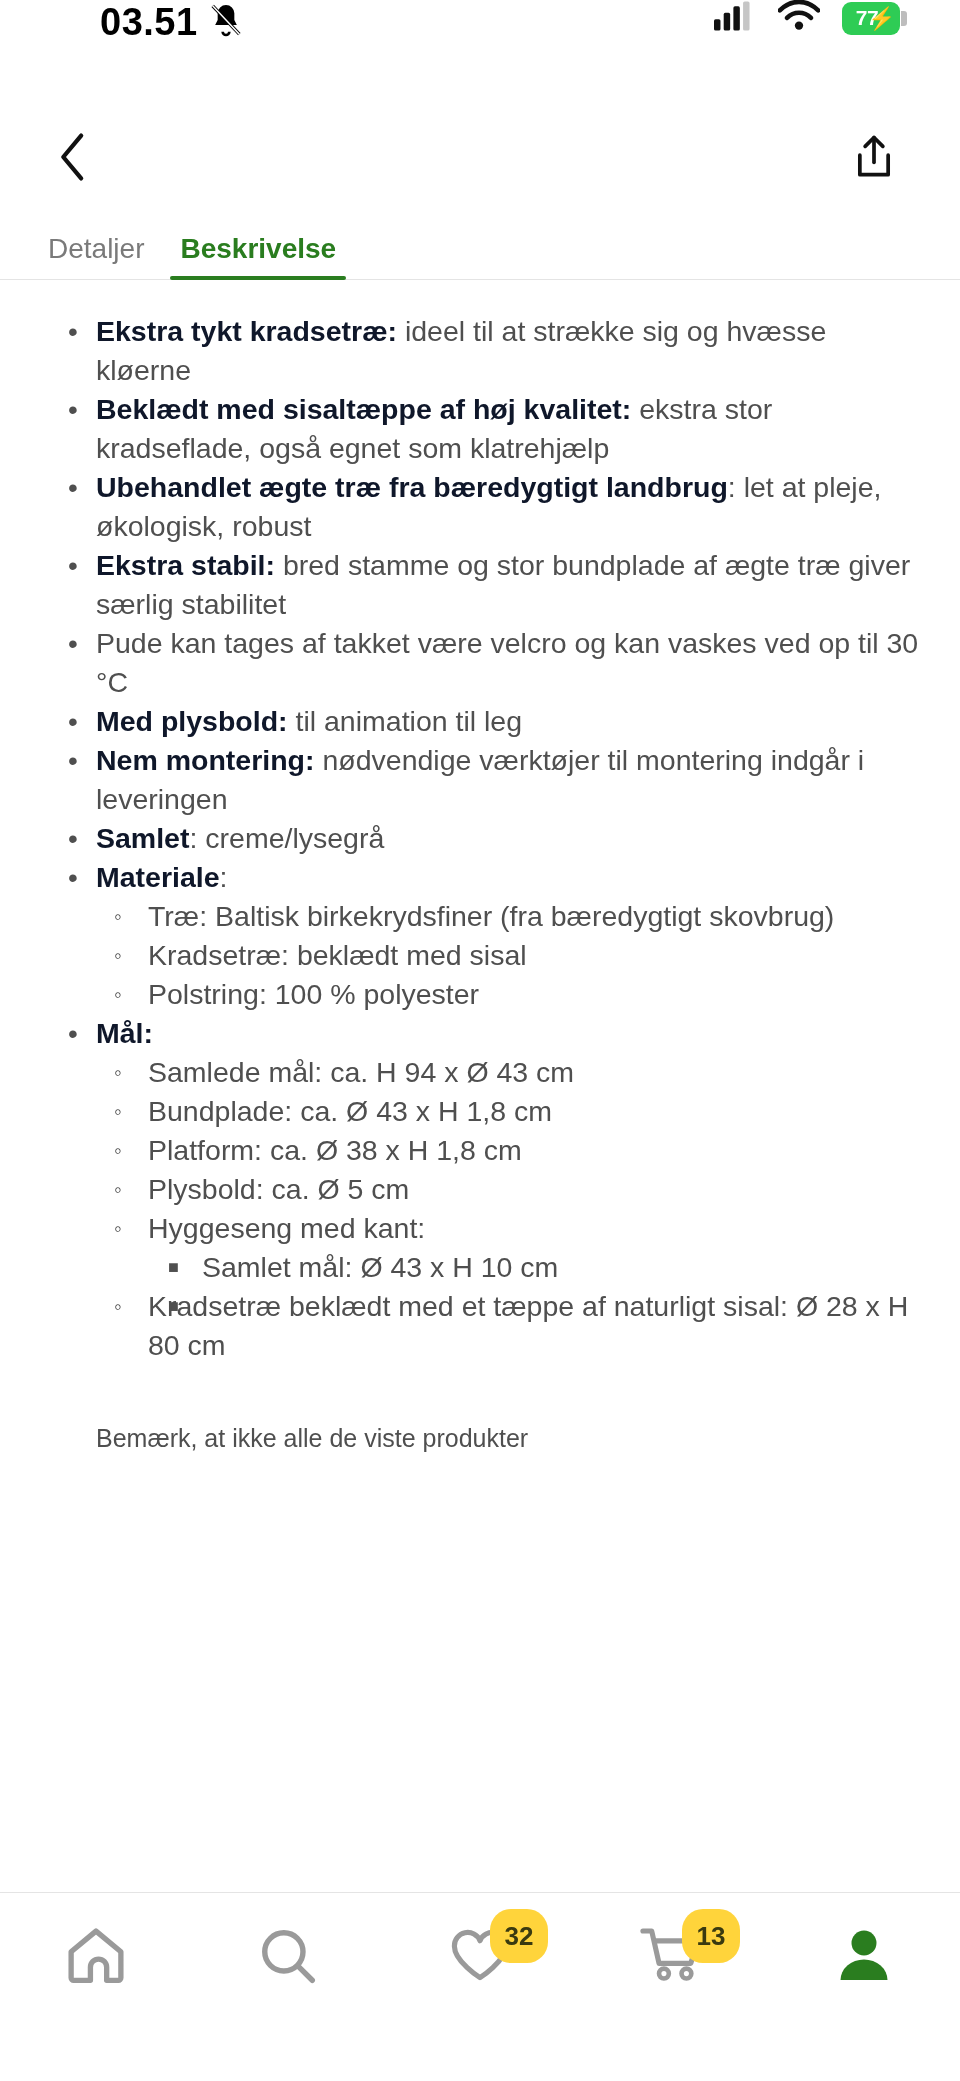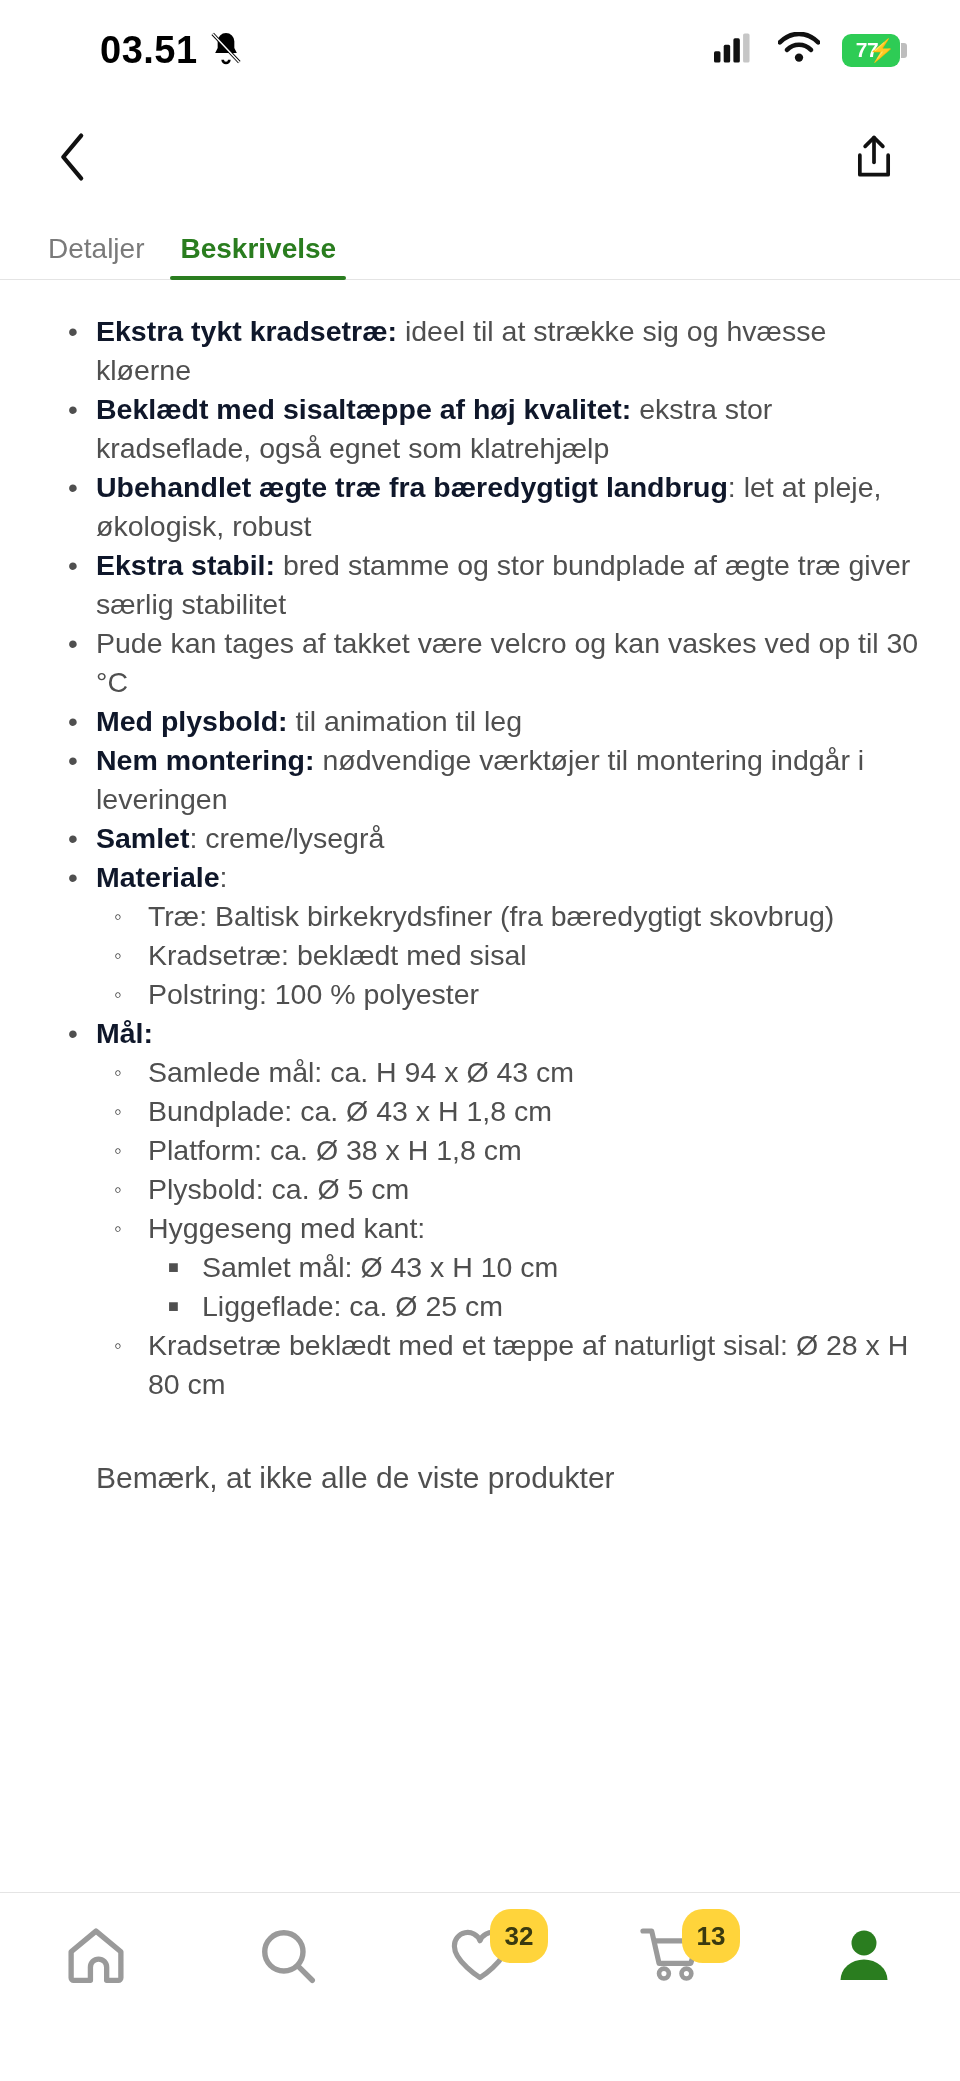--- a/index.html
+++ b/index.html
@@ -9,21 +9,21 @@
     color:#4a4a4a;
     -webkit-font-smoothing:antialiased;
     position:relative;
     overflow:hidden;
   }
 
   
   .statusbar {
     height:100px;
     display:flex;
-    align-items:center;
+    align-items:flex-start;
     justify-content:space-between;
     padding:0 60px 0 100px;
   }
   .status-left { display:flex; align-items:center; gap:8px; }
   .clock {
     font-size:38px;
     font-weight:700;
     color:#000;
     letter-spacing:0.5px;
     font-family:"Liberation Sans", sans-serif;
@@ -141,21 +141,21 @@
     color:#4f4f4f;
   }
   .lvl3 > li > .marker {
     position:absolute;
     left:20px; top:0;
     font-size:18px; line-height:39px;
     color:#4f4f4f;
   }
   .clipped {
     padding-left:56px;
-    font-size:30px;
+    font-size:25px;
     line-height:39px;
     color:#4f4f4f;
     margin-top:54px;
   }
 
   
   .bottomnav {
     position:absolute;
     left:0; right:0; bottom:0;
     height:189px;
@@ -336,21 +336,20 @@
         <li>
           <span class="marker">◦</span>
           <span>Hyggeseng med kant:</span>
           <ul class="lvl3">
             <li>
               <span class="marker">■</span>
               <span>Samlet mål: Ø 43 x H 10 cm</span>
             </li>
             <li>
               <span class="marker">■</span>
-              <span>Liggeflade: ca. Ø 25 cm</span>
             </li>
           </ul>
         </li>
         <li>
           <span class="marker">◦</span>
           <span>Kradsetræ beklædt med et tæppe af naturligt sisal: Ø 28 x H 80 cm</span>
         </li>
       </ul>
     </li>
   </ul>

